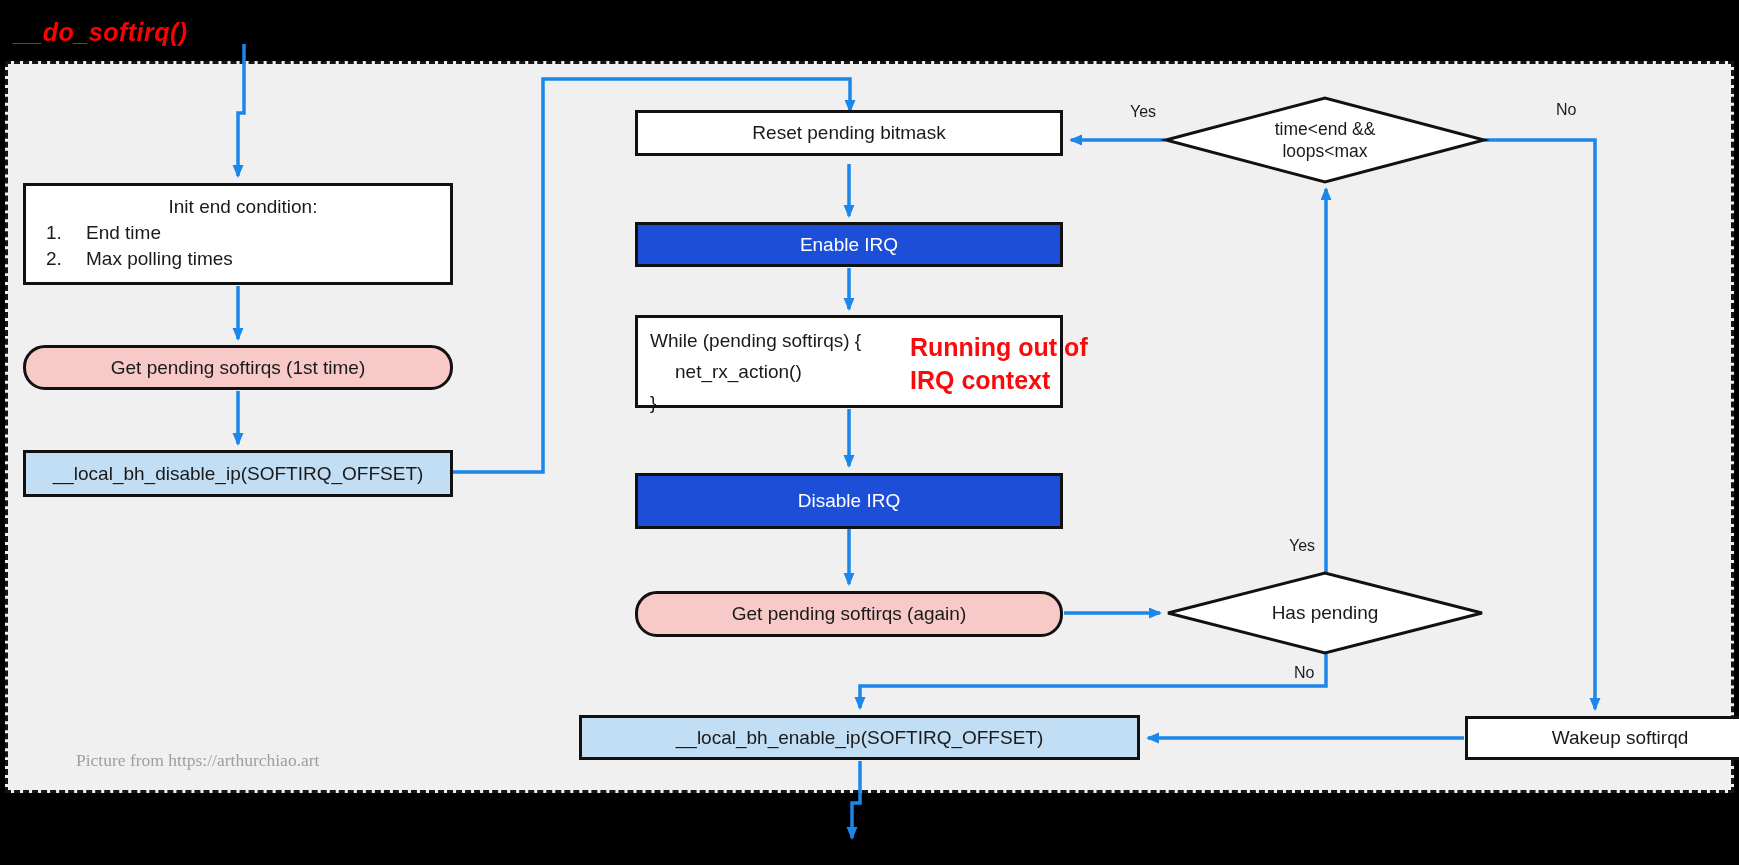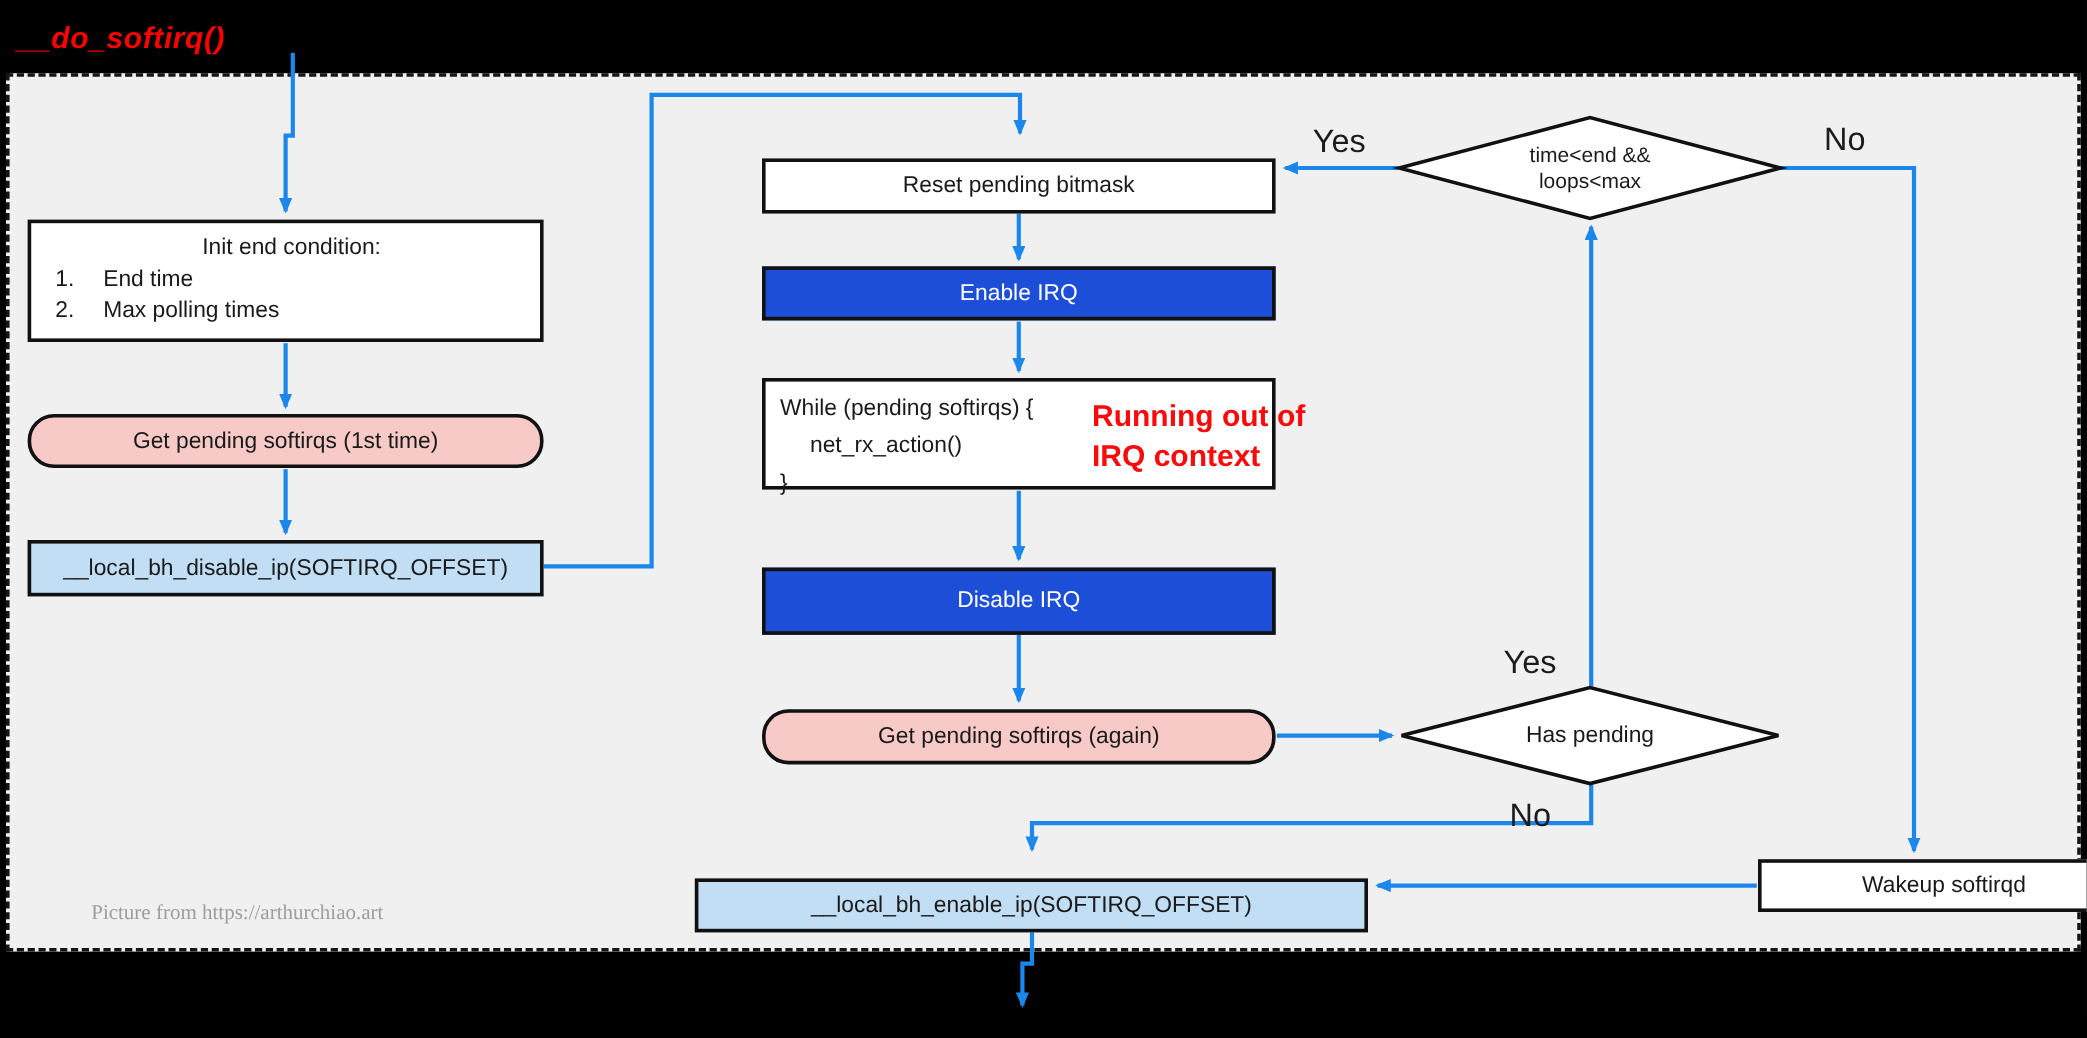--- a/index.html
+++ b/index.html
@@ -24,21 +24,21 @@
   #node-init .li{display:flex;line-height:26px;}
   #node-init .num{width:40px;flex:0 0 40px;}
   #node-while{display:block;text-align:left;padding:7px 12px;line-height:31px;}
   #node-while .indent{padding-left:25px;}
   #annotation{position:absolute;left:910px;top:331px;z-index:4;width:220px;
               font-size:25px;font-weight:bold;color:#fa0a0a;line-height:33px;white-space:nowrap;}
   .dtext{position:absolute;z-index:3;display:flex;flex-direction:column;align-items:center;
          justify-content:center;color:#1a1a1a;}
   #dtext-time{left:1166px;top:102px;width:318px;height:76px;font-size:17.5px;line-height:22px;}
   #dtext-pending{left:1167px;top:571px;width:316px;height:84px;font-size:19px;}
-  .elabel{position:absolute;z-index:3;font-size:27px;color:#1c1c1c;}
+  .elabel{position:absolute;z-index:3;font-size:16px;color:#1c1c1c;margin-left:36px;}
   #lbl-yes-top{left:1094px;top:103px;}
   #lbl-no-top{left:1520px;top:101px;}
   #lbl-yes-mid{left:1253px;top:537px;}
   #lbl-no-mid{left:1258px;top:664px;}
 </style>
 </head>
 <body>
 
 <div id="page">
 
@@ -84,40 +84,40 @@
     <div class="li">
       <span class="num">2.</span>
       <span>Max polling times</span>
     </div>
   </div>
 
   <div class="node pink" style="left:23px;top:345px;width:430px;height:45px;">Get pending softirqs (1st time)</div>
 
   <div class="node lblue" style="left:23px;top:450px;width:430px;height:47px;">__local_bh_disable_ip(SOFTIRQ_OFFSET)</div>
 
-  <div class="node" style="left:635px;top:132px;width:428px;height:46px;">Reset pending bitmask</div>
+  <div class="node" style="left:635px;top:110px;width:428px;height:46px;">Reset pending bitmask</div>
 
   <div class="node blue" style="left:635px;top:222px;width:428px;height:45px;">Enable IRQ</div>
 
   <div class="node" id="node-while" style="left:635px;top:315px;width:428px;height:93px;">
     <div>While (pending softirqs) {</div>
     <div class="indent">net_rx_action()</div>
     <div>}</div>
   </div>
 
   <div id="annotation">
     <div>Running out of</div>
     <div>IRQ context</div>
   </div>
 
   <div class="node blue" style="left:635px;top:473px;width:428px;height:56px;">Disable IRQ</div>
 
   <div class="node pink" style="left:635px;top:591px;width:428px;height:46px;">Get pending softirqs (again)</div>
 
-  <div class="node lblue" style="left:579px;top:715px;width:561px;height:45px;margin-top:17px;">__local_bh_enable_ip(SOFTIRQ_OFFSET)</div>
+  <div class="node lblue" style="left:579px;top:715px;width:561px;height:45px;">__local_bh_enable_ip(SOFTIRQ_OFFSET)</div>
 
   <div class="node" style="left:1465px;top:716px;width:310px;height:44px;">Wakeup softirqd</div>
 
   <div class="dtext" id="dtext-time">
     <div>time&lt;end &amp;&amp;</div>
     <div>loops&lt;max</div>
   </div>
   <div class="dtext" id="dtext-pending">Has pending</div>
 
   <div class="elabel" id="lbl-yes-top">Yes</div>

